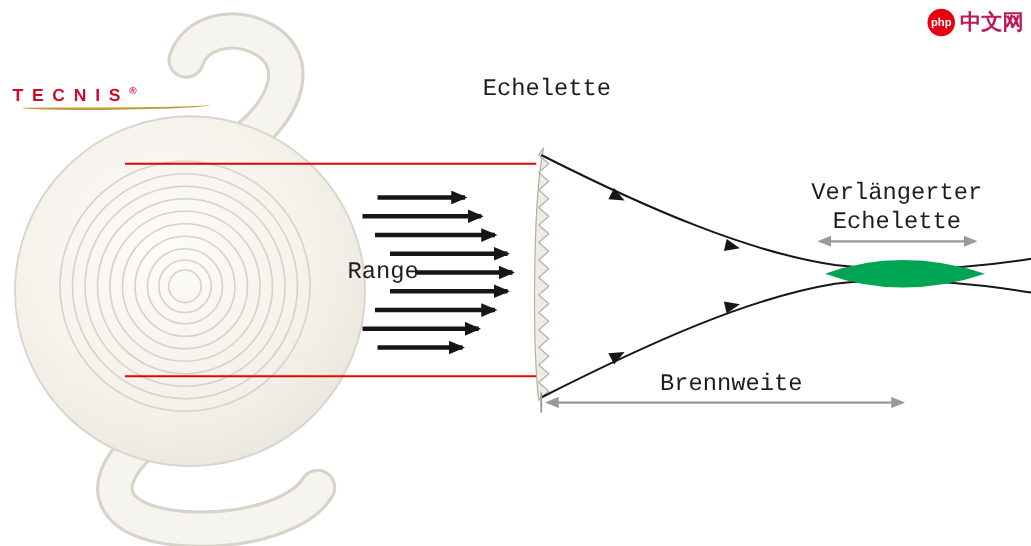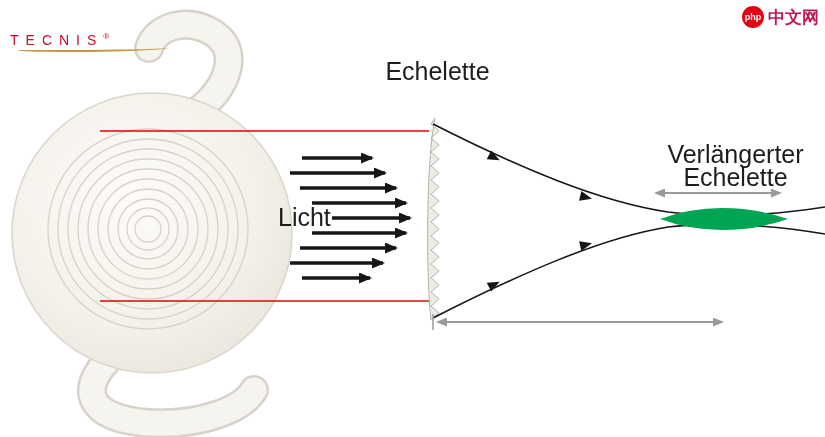--- a/index.html
+++ b/index.html
@@ -5,36 +5,36 @@
   :root{
     --accent_red:#e10600; --focus_green:#00a554; --ray_black:#161616;
     --measure_gray:#9a9a9a; --brand_red:#cf0a2c; --brand_purple:#4f2d7f;
     --brand_gold:#c29b40; --label_text:#1d1d1d;
   }
   *{box-sizing:border-box;margin:0;padding:0;}
   body{background:#ffffff;font-family:"Liberation Sans",sans-serif;}
   .stage{position:relative;width:825px;height:437px;background:#ffffff;overflow:hidden;}
   .stage > svg{position:absolute;left:0;top:0;}
 
-  .label{position:absolute;color:var(--label_text);font-size:25px;line-height:23px;}
+  .label{position:absolute;color:var(--label_text);font-size:19px;line-height:23px;font-family:Liberation Mono, monospace;}
   .label.center{text-align:center;}
 
   
   .brand{position:absolute;left:10px;top:32px;width:185px;z-index:5;}
-  .brand .tecnis{color:var(--brand_red);font-weight:normal;font-size:14px;letter-spacing:7px;}
+  .brand .tecnis{color:var(--brand_red);font-weight:bold;font-size:14px;letter-spacing:7px;margin-top:36px;}
   .brand .tecnis sup{font-size:8px;letter-spacing:0;}
   .brand .symfony{font-family:"Liberation Serif",serif;font-style:italic;font-weight:bold;
     color:var(--brand_purple);font-size:35px;line-height:40px;margin-top:2px;}
   .brand .symfony .gold-f{color:var(--brand_gold);font-size:46px;line-height:0;}
   .brand .swoosh{width:150px;height:6px;border-bottom:2px solid var(--brand_gold);
     border-radius:0 0 100% 40%;margin:-2px 0 3px 8px;}
   .brand .tagline{color:var(--brand_purple);font-size:8px;letter-spacing:.4px;padding-left:10px;}
 
   
-  .watermark{position:absolute;right:6px;top:6px;display:flex;gap:4px;z-index:5;}
+  .watermark{position:absolute;right:6px;top:6px;display:flex;align-items:center;gap:4px;z-index:5;}
   .watermark .badge{width:22px;height:22px;border-radius:50%;background:#e60012;color:#fff;
     font-size:9px;font-weight:bold;display:flex;align-items:center;justify-content:center;}
   .watermark .cn{font-size:17px;font-weight:bold;color:#be185d;}
 </style>
 </head>
 <body>
 
 <div class="stage">
 
   <svg width="825" height="437" viewBox="0 0 825 437">
@@ -122,21 +122,22 @@
 
   <div class="watermark">
     <span class="badge">php</span>
     <span class="cn">中文网</span>
   </div>
 
   <div class="label center" style="left:355px;top:60px;width:165px;">
     <div>Echelette</div>
   </div>
 
-  <div class="label" style="left:278px;top:206px;">Licht</div>
+  <div class="label" style="left:278px;top:206px;">Range</div>
 
-  <div class="label center" style="left:653px;top:143px;width:165px;text-align:center;">
+  <div class="label center" style="left:635px;top:143px;width:165px;text-align:center;">
     <div>Verlängerter</div>
     <div>Echelette</div>
   </div>
 
+  <div class="label center" style="left:495px;top:296px;width:180px;">Brennweite</div>
 
 </div>
 
 </body></html>

